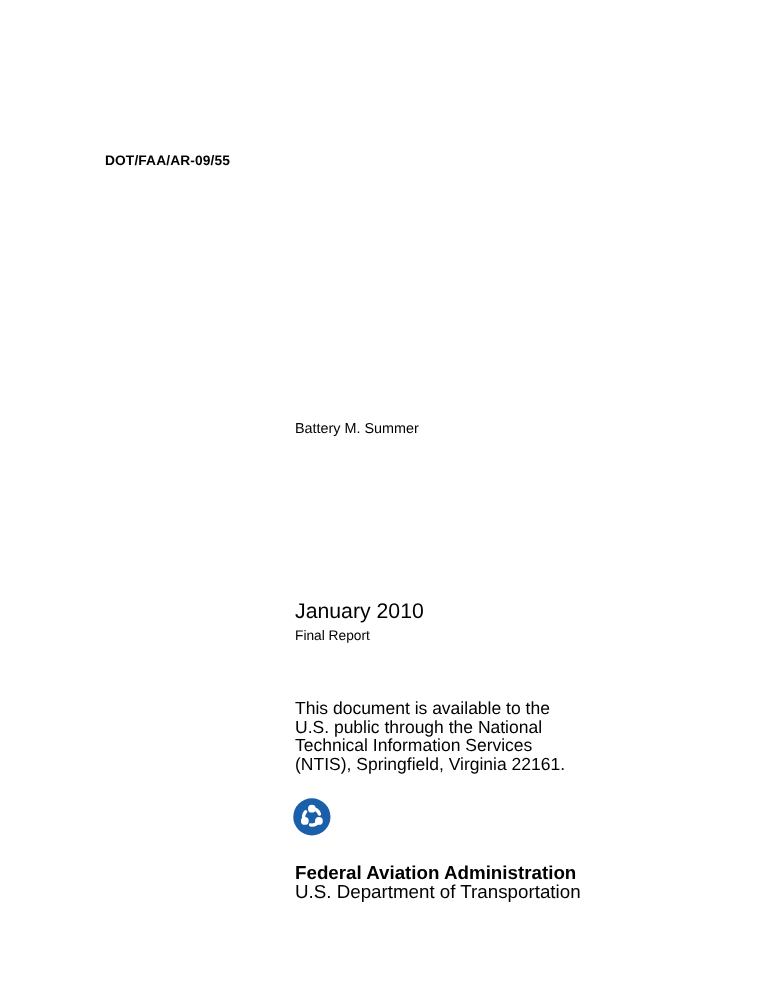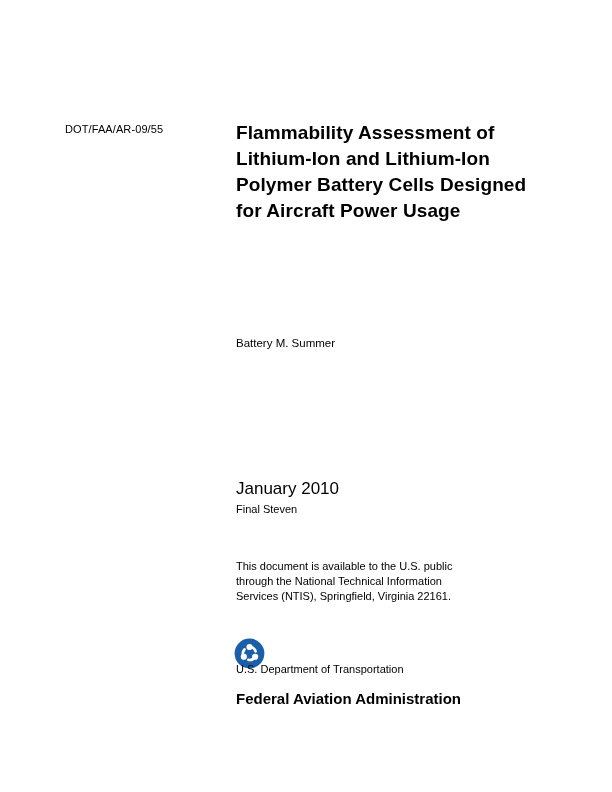--- a/index.html
+++ b/index.html
@@ -14,24 +14,24 @@
     width: 612px;
     height: 792px;
     margin: 0 auto;
     background: #ffffff;
     color: #000000;
     overflow: hidden;
   }
   
   .report-number {
     position: absolute;
-    left: 65px;
+    left: 84px;
     top: 123px;
     font-size: 11px;
-    font-weight: normal;
+    font-weight: bold;
     letter-spacing: 0.1px;
     white-space: nowrap;
   }
   .office-block {
     position: absolute;
     left: 72px;
     top: 152px;
     font-size: 8px;
     line-height: 10px;
     color: #111;
@@ -63,65 +63,59 @@
     position: absolute;
     left: 236px;
     top: 503px;
     font-size: 11px;
   }
   .availability {
     position: absolute;
     left: 236px;
     top: 559px;
     width: 225px;
-    font-size: 11px;
+    font-size: 14px;
     line-height: 15px;
   }
   .logo {
     position: absolute;
     left: 234px;
     top: 638px;
     width: 31px;
     height: 31px;
   }
   .logo svg { display: block; width: 100%; height: 100%; }
   .footer-dept {
     position: absolute;
     left: 236px;
-    top: 663px;
-    font-size: 11px;
+    top: 705px;
+    font-size: 15px;
   }
   .footer-agency {
     position: absolute;
     left: 236px;
     top: 690px;
     font-size: 15px;
     font-weight: bold;
   }
 </style>
 </head>
 <body>
 
 <div class="page">
 
   <div class="report-number">DOT/FAA/AR-09/55</div>
 
 
-  <div class="title-block">
-    <div>Flammability Assessment of</div>
-    <div>Lithium-Ion and Lithium-Ion</div>
-    <div>Polymer Battery Cells Designed</div>
-    <div>for Aircraft Power Usage</div>
-  </div>
 
   <div class="author">Battery M. Summer</div>
 
   <div class="date">January 2010</div>
 
-  <div class="report-type">Final Steven</div>
+  <div class="report-type">Final Report</div>
 
   <div class="availability">This document is available to the U.S. public through the National Technical Information Services (NTIS), Springfield, Virginia 22161.</div>
 
   <div class="logo">
     <svg viewBox="0 0 100 100" xmlns="http://www.w3.org/2000/svg" aria-hidden="true">
       <circle cx="50" cy="50" r="48" fill="#1B5FAA"></circle>
       <g fill="none" stroke="#ffffff" stroke-width="8.5" stroke-linecap="round">
         <path d="M 50,29 A 21,21 0 0 1 69.7,42.8"></path>
         <path d="M 68.2,60.5 A 21,21 0 0 1 46.4,70.7"></path>
         <path d="M 31.8,60.5 A 21,21 0 0 1 33.9,36.5"></path>

